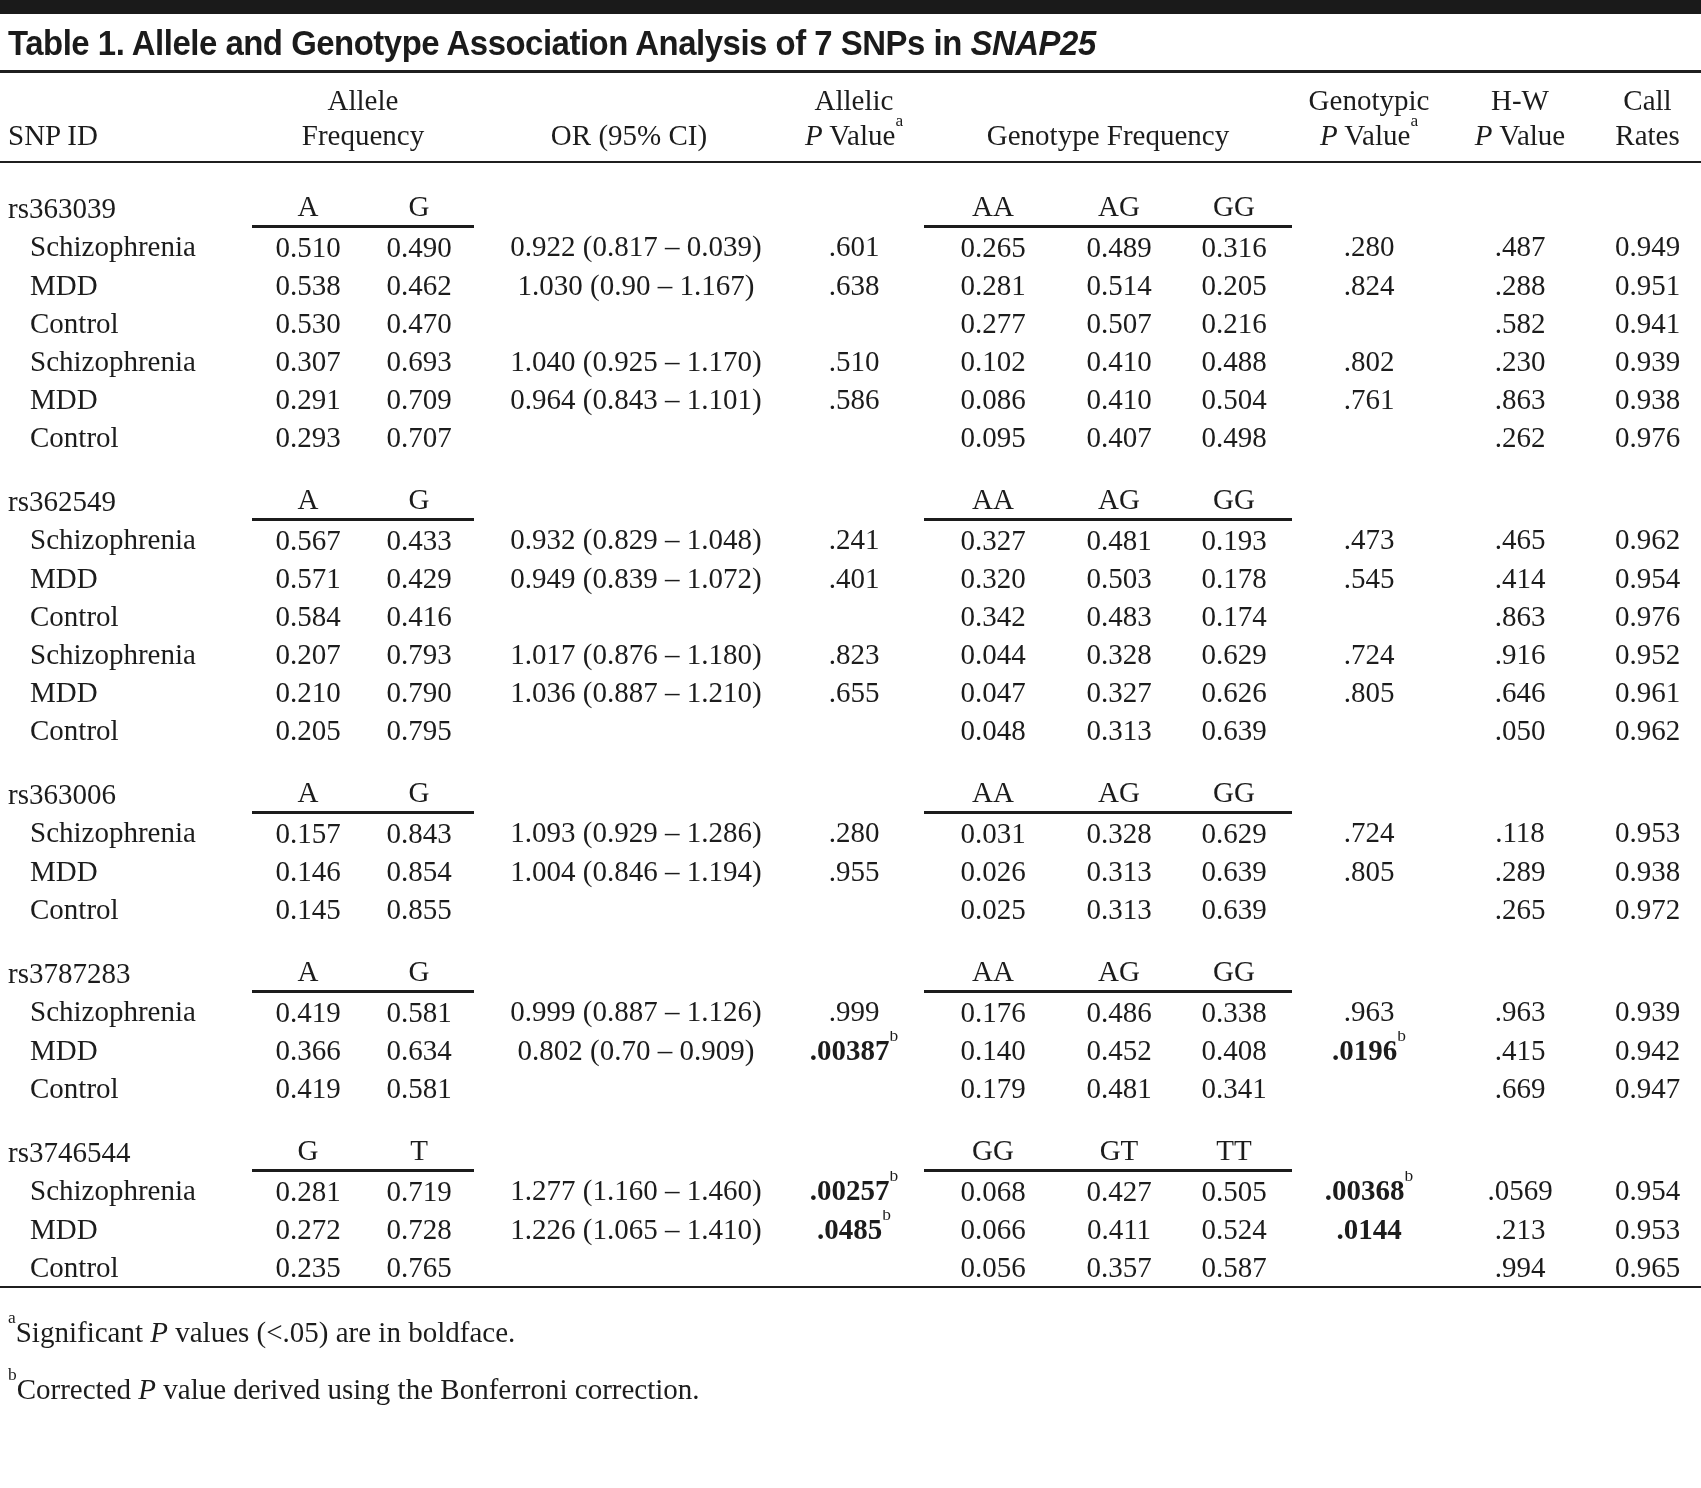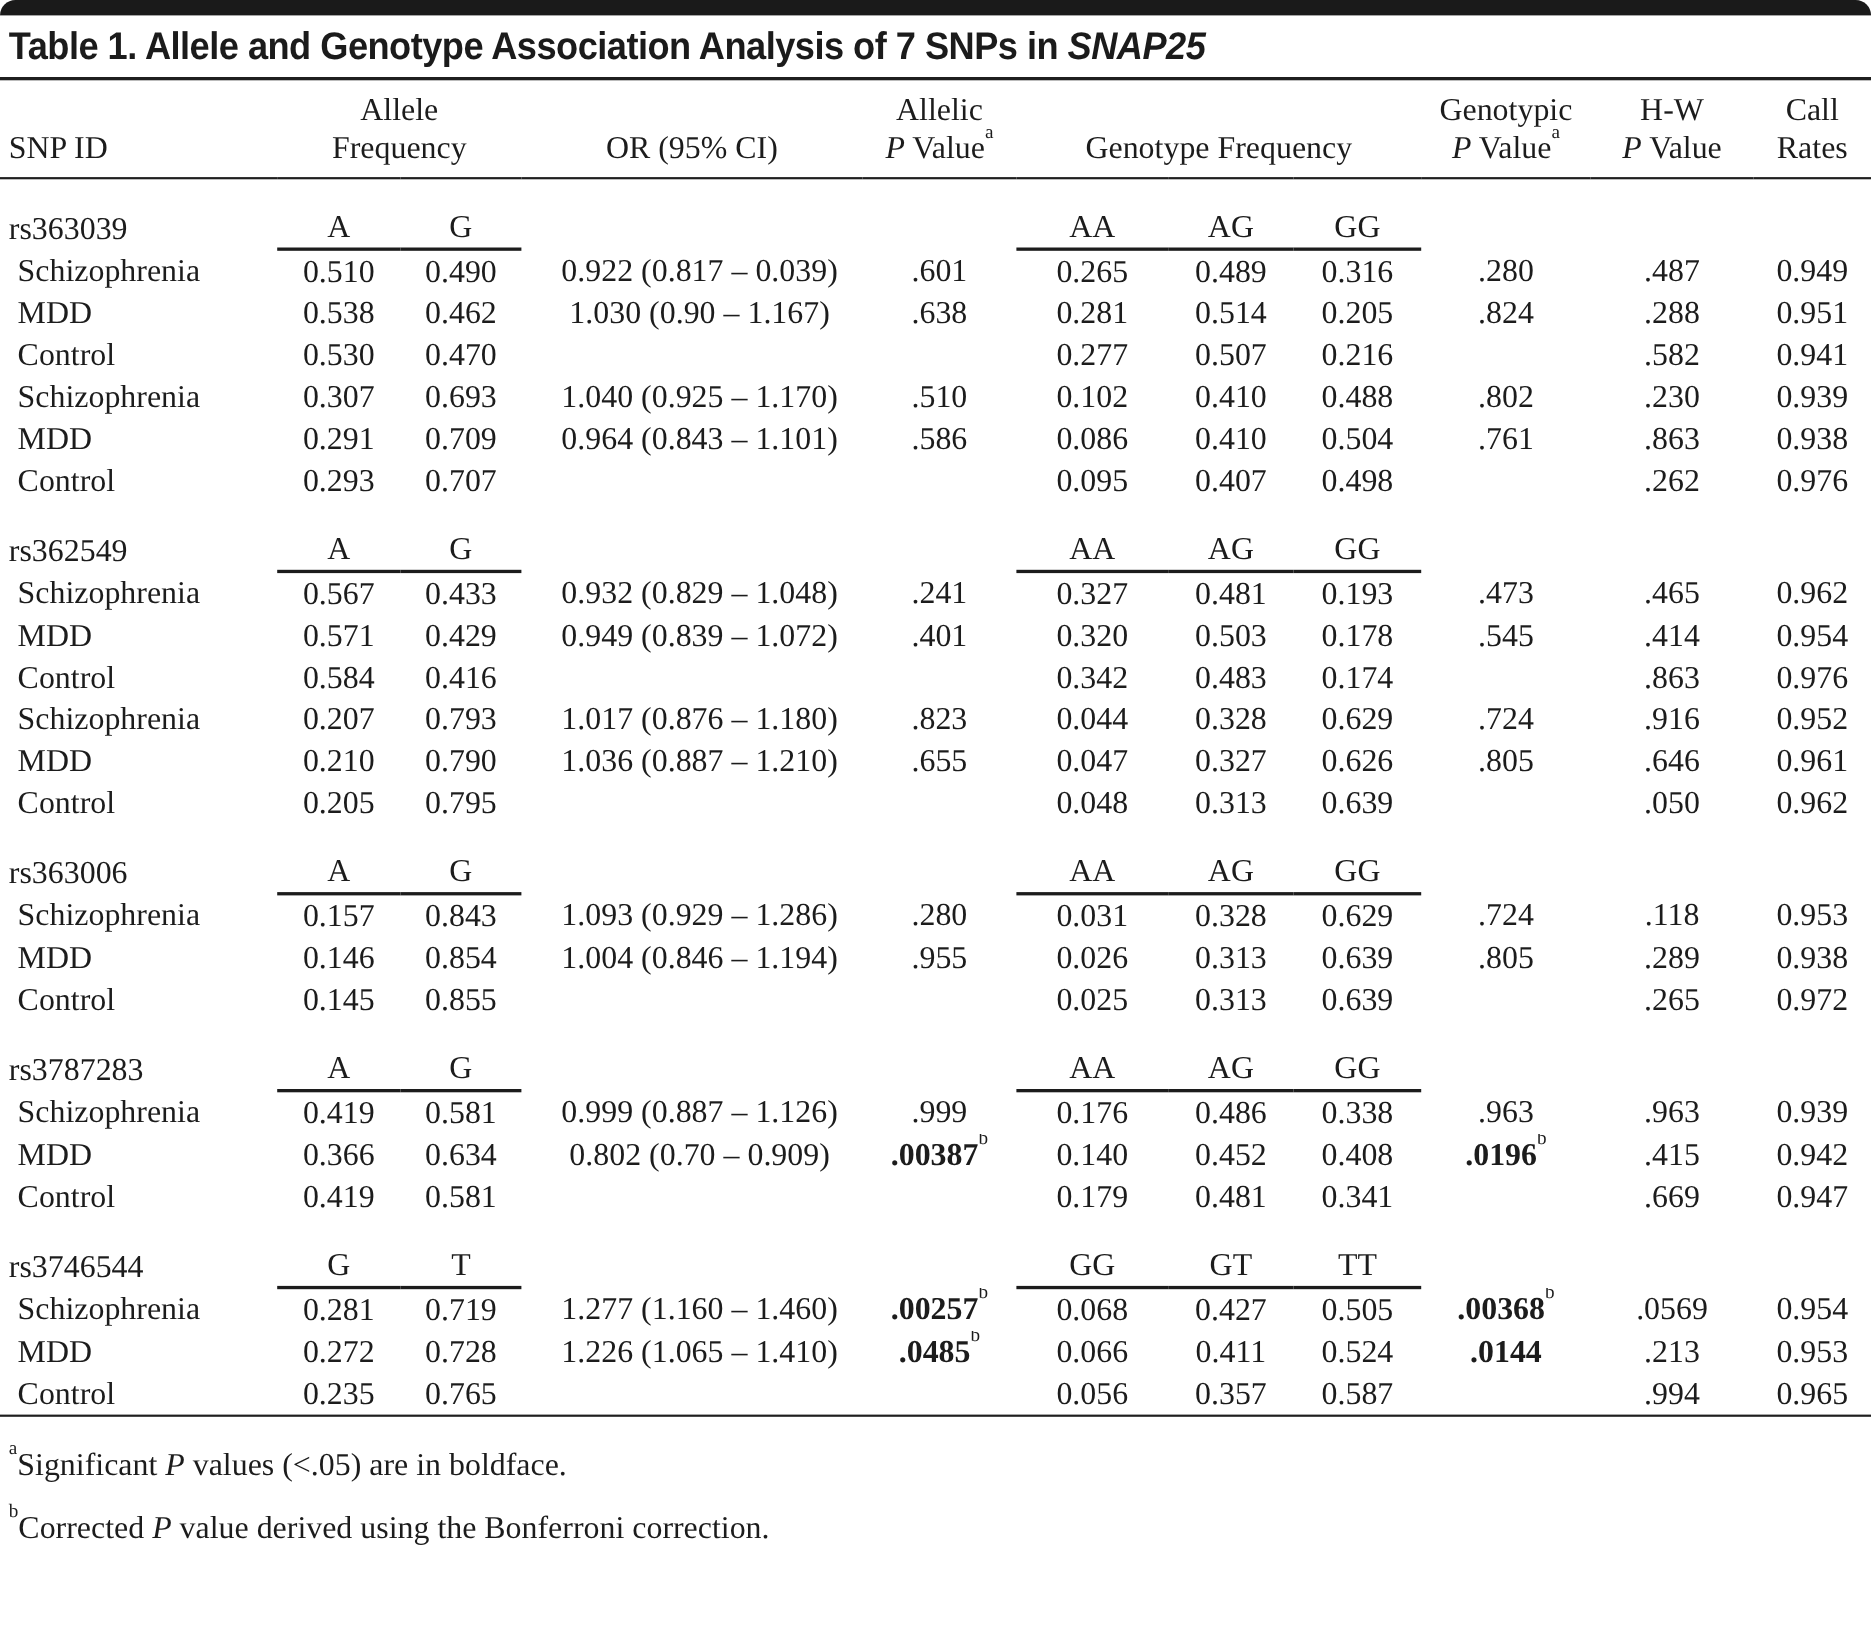--- a/index.html
+++ b/index.html
@@ -1,39 +1,39 @@
 <!DOCTYPE html>
 <html><head>
 <meta charset="utf-8">
 <style>
   html,body{margin:0;padding:0;background:#ffffff;}
   .page{
     width:1701px;height:1488px;background:#ffffff;color:#1c1c1c;
     font-family:"Liberation Serif","DejaVu Serif",serif;
-    position:relative;overflow:hidden;box-sizing:border-box;border-radius:14px;
+    position:relative;overflow:hidden;box-sizing:border-box;
   }
   .topbar{height:14px;background:#1a1a1a;width:100%;}
   .title{
     font-family:"Liberation Sans","DejaVu Sans",sans-serif;
     font-weight:bold;font-size:35px;letter-spacing:-0.5px;
     padding:9px 8px 7px 8px;border-bottom:3px solid #1f1f1f;
     color:#1b1b1b;white-space:nowrap;
     transform-origin:left center;
   }
   .title .inner{display:inline-block;transform:scaleX(0.94);transform-origin:left center;}
   table{border-collapse:collapse;table-layout:fixed;width:1701px;font-size:29px;}
   thead th{
     font-weight:normal;vertical-align:bottom;padding:10px 0 8px 0;
     border-bottom:2px solid #1f1f1f;line-height:35px;
   }
   .hline{line-height:35px;}
   td{line-height:38px;height:38px;padding:0;overflow:hidden;white-space:nowrap;}
   .center{text-align:center;}
   .label-cell{text-align:left;padding-left:8px;}
-  .indent{padding-left:16px;}
+  .indent{padding-left:30px;}
   .snp-id{vertical-align:bottom;}
   .subheader-row td{padding-top:12px;height:50px;vertical-align:bottom;}
   .sub-underline{border-bottom:3px solid #1c1c1c;}
   .or-cell{text-align:center;padding-left:14px;}
   sup{font-size:0.60em;position:relative;top:-0.5em;line-height:0;}
   i{font-style:italic;}
   .bold{font-weight:bold;}
   .footnotes{
     border-top:2px solid #1f1f1f;font-size:29px;line-height:37px;
     padding:6px 8px 10px 8px;

